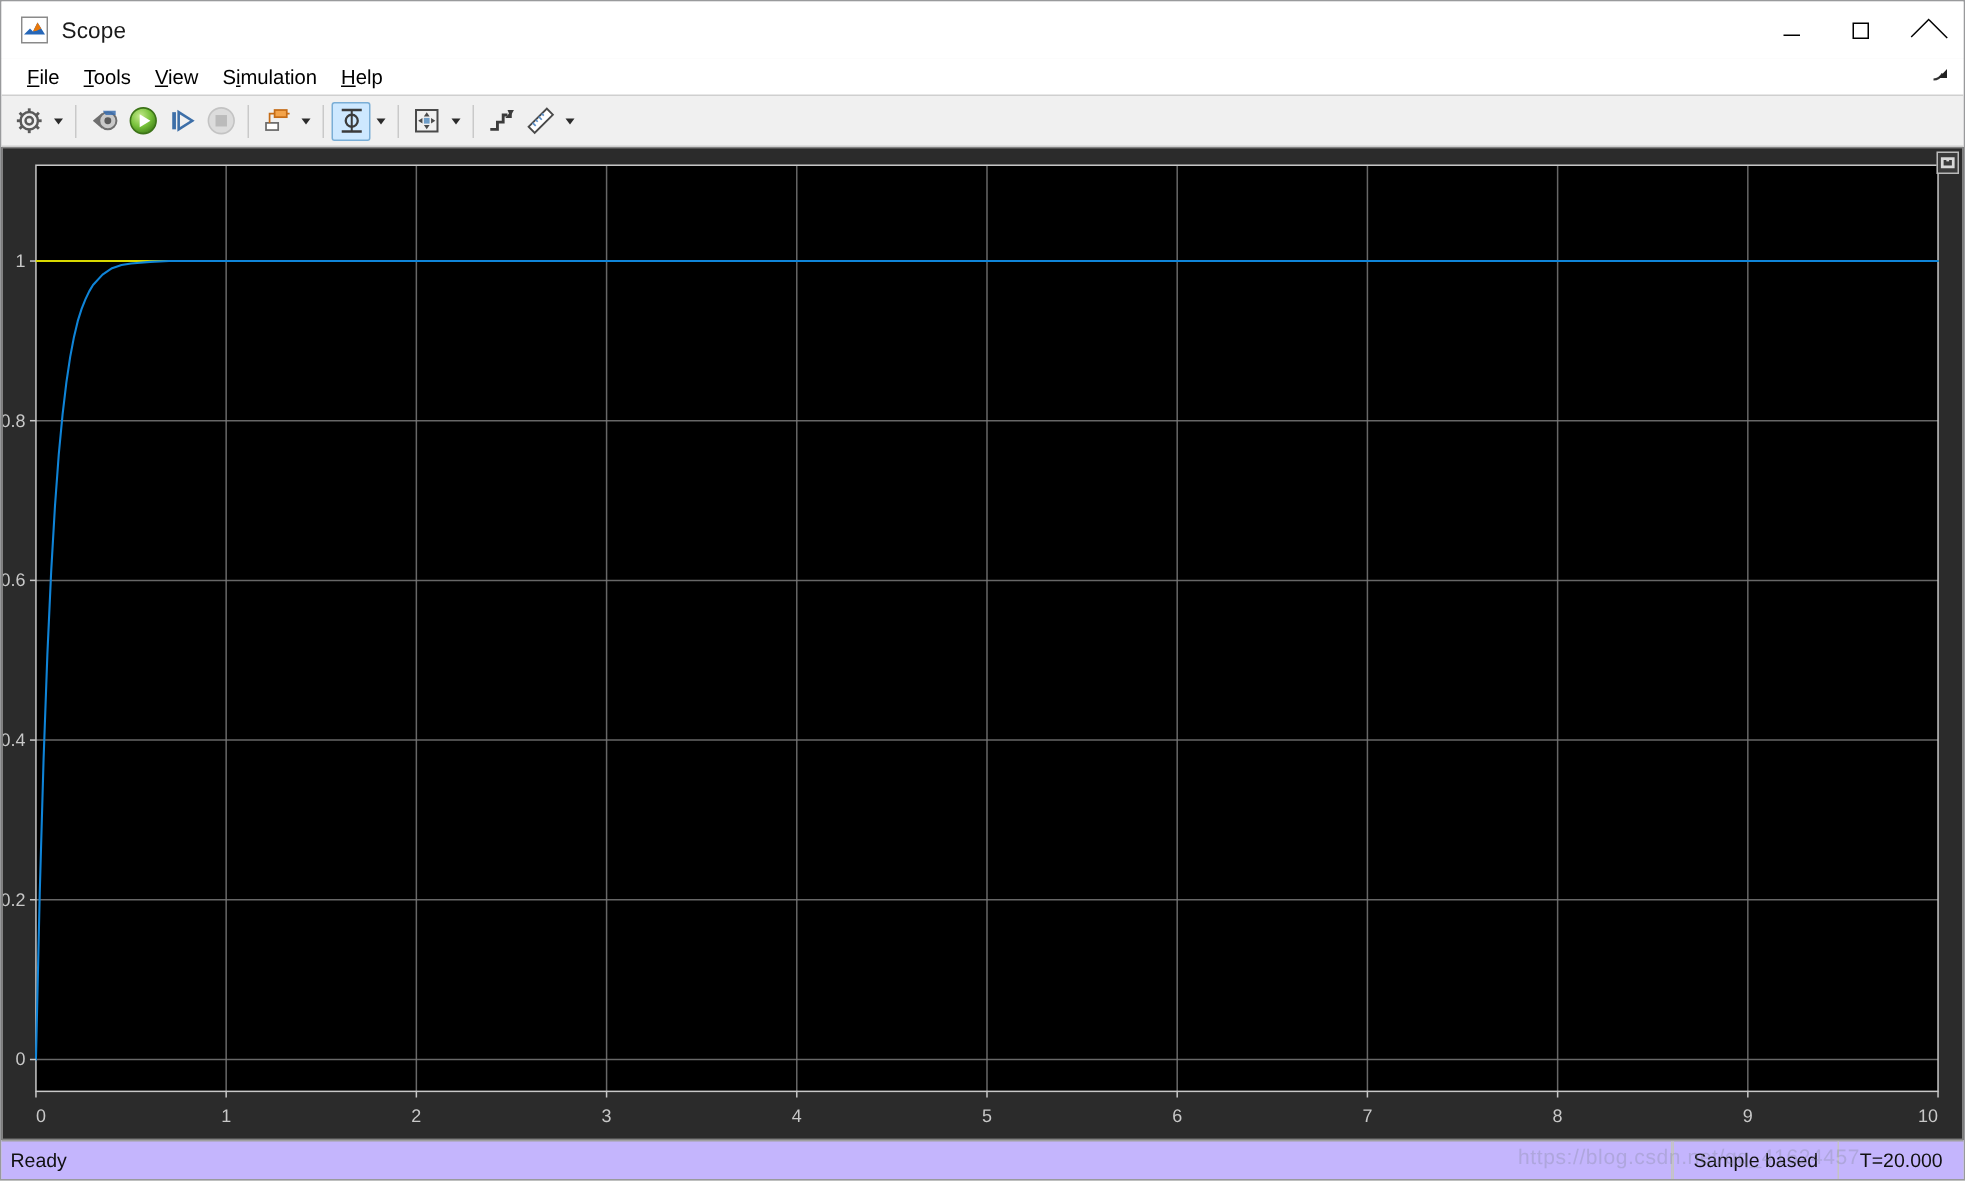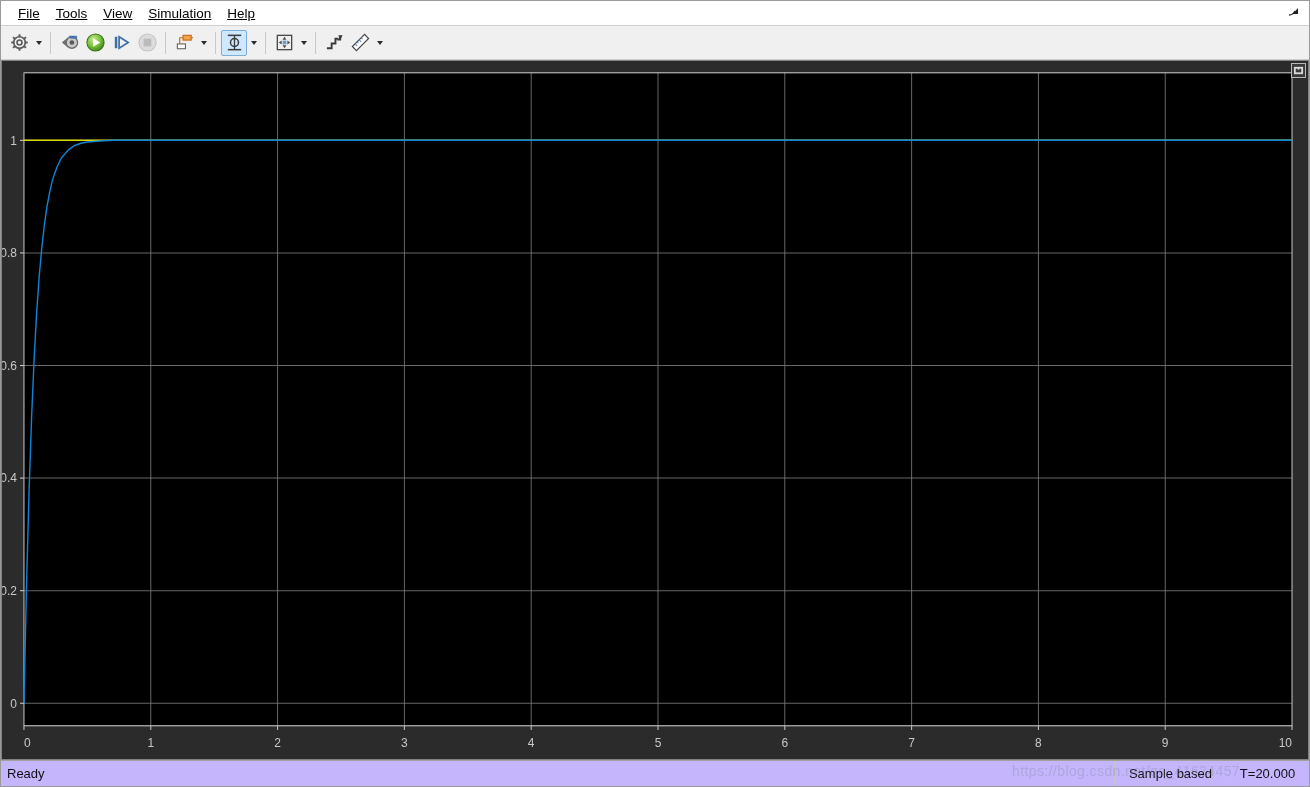--- a/index.html
+++ b/index.html
@@ -69,21 +69,20 @@
   .glyph-close:after  { transform: rotate(-45deg) translateX(-0.5px); top: -1px; }
 
   
   .menubar {
     height: 25px; min-height: 25px;
     background: #ffffff;
     display: flex; align-items: center;
     padding-left: 9px;
     position: relative;
     border-bottom: 1px solid #cfcfcf;
-    text-decoration: underline;
   }
   .menu-item {
     font-size: 13.5px; color: #000;
     padding: 2px 8px;
     cursor: default;
     white-space: nowrap;
   }
   .menu-item u { text-decoration: underline; }
   .undock-btn {
     position: absolute; right: 6px; top: 3px;
@@ -179,20 +178,42 @@
     pointer-events: none;
     z-index: 5;
     font-family: "Liberation Sans", sans-serif;
   }
 </style>
 </head>
 <body>
 
 <div id="app">
 
+  <div class="titlebar">
+    <div class="title-icon">
+      <svg class="wave" viewBox="0 0 16 16">
+        <rect x="0" y="0" width="16" height="16" fill="#ffffff"></rect>
+        <path d="M1 11 L5 7 L7 9 L10 3 L15 11 Z" fill="#1a5fb4" opacity="0.95"></path>
+        <path d="M7 9 L10 3 L12.5 7 L9.5 8.5 Z" fill="#e8780a"></path>
+      </svg>
+    </div>
+    <div class="title-text">Scope</div>
+
+    <div class="win-controls">
+      <div class="win-btn">
+        <div class="glyph-min"></div>
+      </div>
+      <div class="win-btn">
+        <div class="glyph-max"></div>
+      </div>
+      <div class="win-btn close">
+        <div class="glyph-close"></div>
+      </div>
+    </div>
+  </div>
 
   <div class="menubar">
     <div class="menu-item"><u>F</u>ile</div>
     <div class="menu-item"><u>T</u>ools</div>
     <div class="menu-item"><u>V</u>iew</div>
     <div class="menu-item">S<u>i</u>mulation</div>
     <div class="menu-item"><u>H</u>elp</div>
 
     <div class="undock-btn">
       <svg width="14" height="14" viewBox="0 0 14 14">

